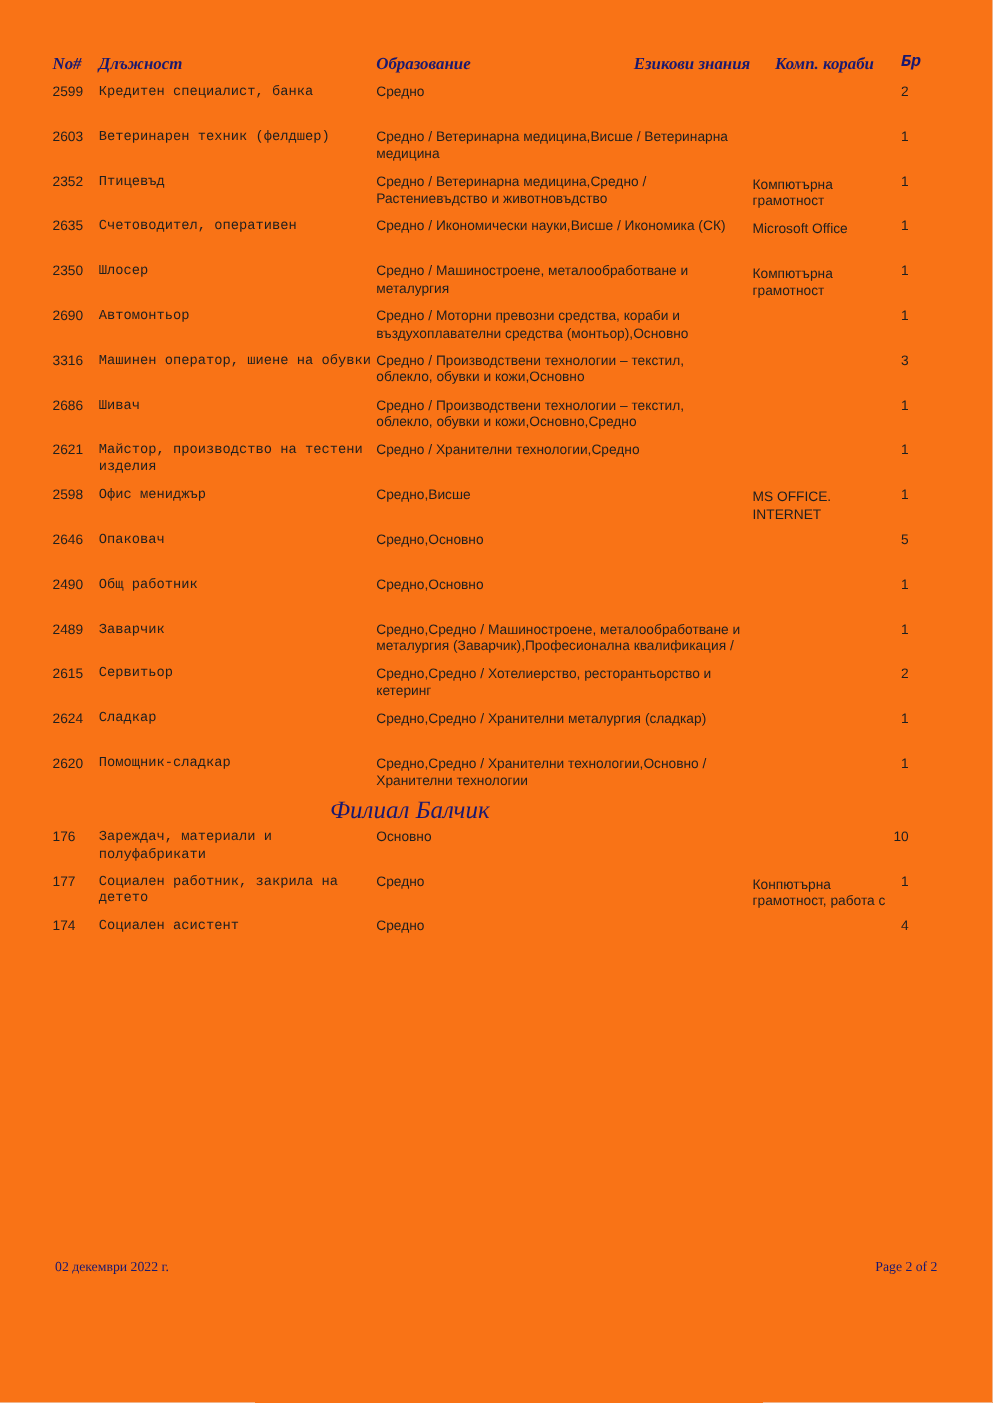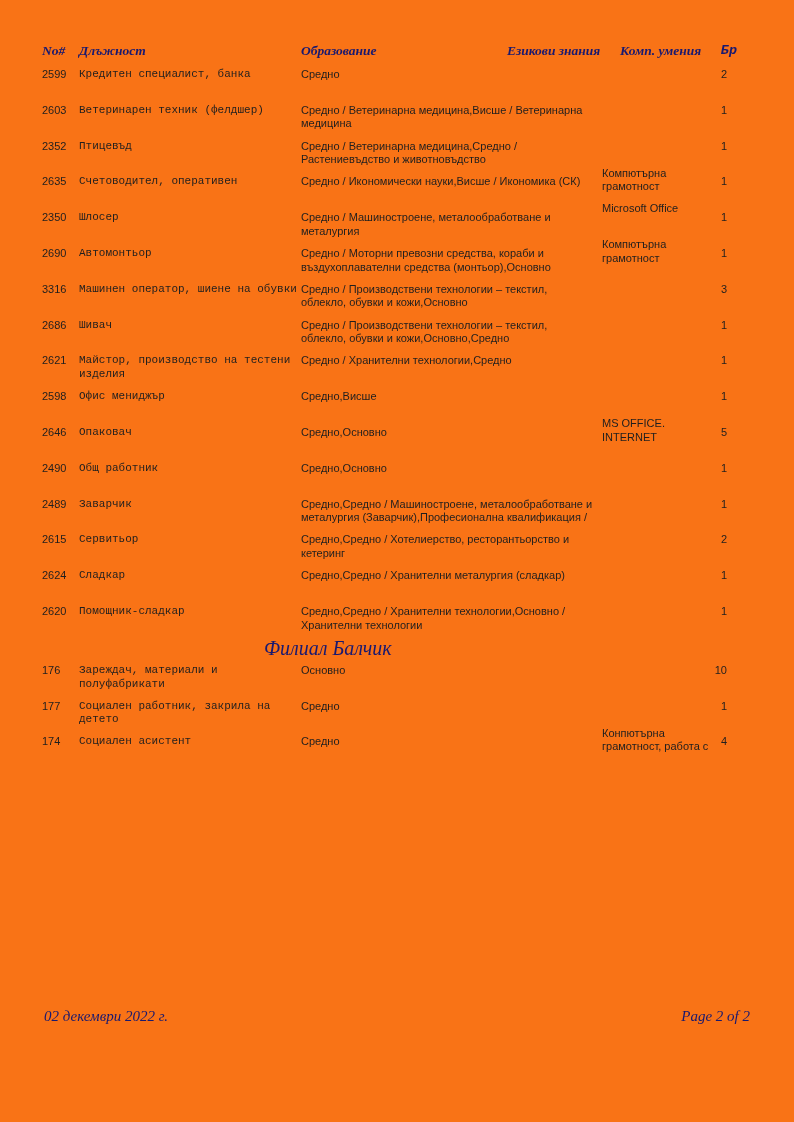--- a/index.html
+++ b/index.html
@@ -34,58 +34,57 @@
   .row{position:absolute;left:0;width:794px;}
   .cell{
     position:absolute;top:0;
     font-size:11px;
     line-height:13.5px;
   }
   .cell.no{left:42px;width:34px;}
   .cell.position{left:79px;width:219px;font-family:Liberation Mono, monospace;}
   .cell.education{left:301px;width:293px;}
   .cell.languages{left:505px;width:93px;}
-  .cell.computer{left:602px;width:113px;top:27px;}
+  .cell.computer{left:602px;width:113px;top:2px;}
   .cell.count{left:700px;width:27px;text-align:right;}
 
   
   .branch-title{
     position:absolute;
     left:264px;top:637px;
     font-family:"Liberation Serif", serif;
     font-style:italic;
     font-size:20px;
     color:#191970;
     white-space:nowrap;
   }
 
   
   .footer-date, .footer-page{
     position:absolute;
     top:1008px;
     font-family:"Liberation Serif", serif;
-    font-style:italic;
-    font-size:15px;
+    font-size:11px;
     color:#191970;
     white-space:nowrap;
   }
   .footer-date{left:44px;}
   .footer-page{right:44px;}
 </style>
 </head>
 <body>
 
 <div class="page">
 
   <div class="thead">
     <span class="h no">No#</span>
     <span class="h position">Длъжност</span>
     <span class="h education">Образование</span>
     <span class="h languages">Езикови знания</span>
-    <span class="h computer">Комп. умения</span>
+    <span class="h computer">Комп. кораби</span>
     <span class="h count">Бр</span>
   </div>
 
   <div id="main-rows">
     <div class="row" style="top: 68px;">
       <span class="cell no">2599</span>
       <span class="cell position">Кредитен специалист, банка</span>
       <span class="cell education">Средно</span>
       <span class="cell languages"></span>
       <span class="cell computer"></span>

